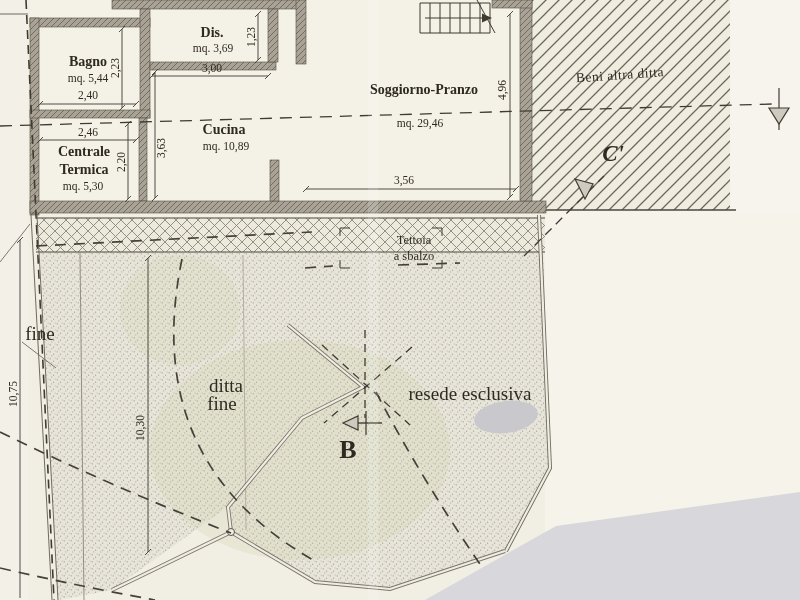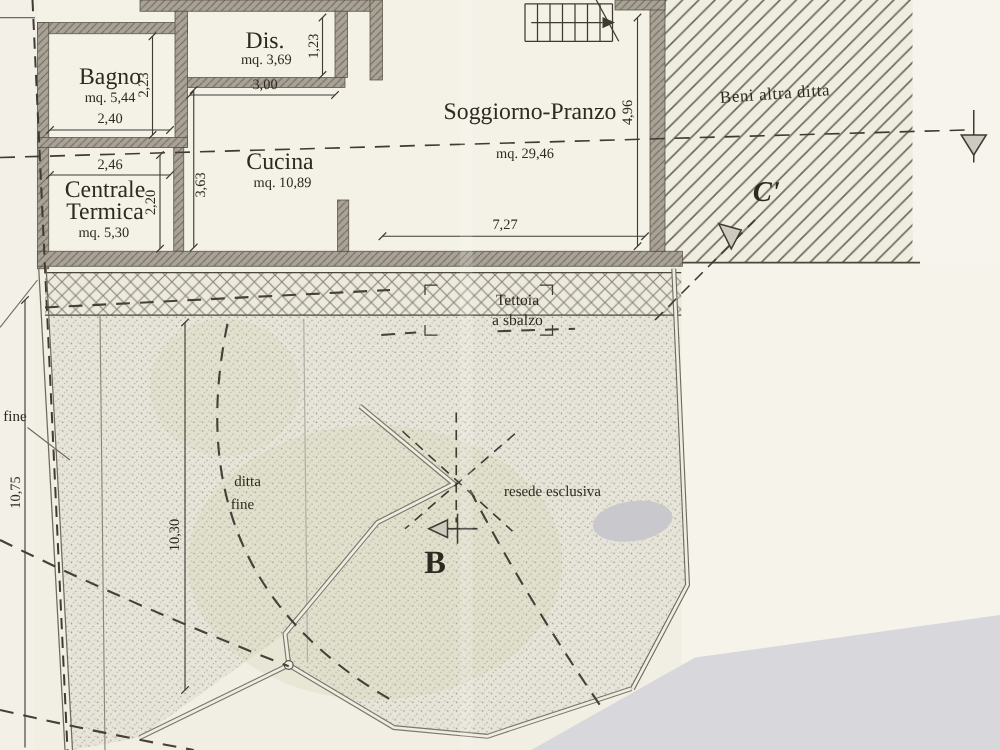--- a/index.html
+++ b/index.html
@@ -3,22 +3,22 @@
 <meta charset="utf-8">
 <style>
   html,body{margin:0;padding:0;background:#ffffff;}
   #stage{position:relative;width:800px;height:600px;background:#f1eee3;overflow:hidden;
          font-family:"Liberation Serif", serif;}
   .lbl{position:absolute;transform:translate(-50%,-50%);color:#2e2a22;white-space:nowrap;
        font-family:"Liberation Serif", serif;line-height:1;}
   .rot{transform:translate(-50%,-50%) rotate(-90deg);}
   .s11{font-size:11.5px;}
   .s12{font-size:12.5px;margin-left:24px;}
-  .s13{font-size:19px;font-weight:400;}
-  .s13n{font-size:12px;}
+  .s13{font-size:14px;font-weight:700;}
+  .s13n{font-size:19px;margin-left:28px;}
   .big{font-size:26px;font-weight:600;}
   .cprime{font-size:23px;font-style:italic;font-weight:600;}
   .beni{font-size:13.5px;transform:translate(-50%,-50%) rotate(-4deg);letter-spacing:.5px;}
   .wm{font-family:"DejaVu Sans", sans-serif;font-weight:700;font-size:41px;
       color:rgba(100,100,100,.45);letter-spacing:1px;}
   svg{position:absolute;left:0;top:0;}
 </style>
 </head>
 <body>
 
@@ -197,19 +197,19 @@
 <div class="lbl cprime" style="left:613px;top:153px;">C'</div>
 <div class="lbl big" style="left:348px;top:450px;">B</div>
 
 <div class="lbl s11" style="left:88px;top:96px;">2,40</div>
 <div class="lbl s11 rot" style="left:116px;top:68px;">2,23</div>
 <div class="lbl s11" style="left:212px;top:69px;">3,00</div>
 <div class="lbl s11 rot" style="left:252px;top:37px;">1,23</div>
 <div class="lbl s11" style="left:88px;top:133px;">2,46</div>
 <div class="lbl s11 rot" style="left:122px;top:162px;">2,20</div>
 <div class="lbl s11 rot" style="left:162px;top:148px;">3,63</div>
-<div class="lbl s11" style="left:404px;top:181px;">7,27</div>
+<div class="lbl s11" style="left:404px;top:181px;">3,56</div>
 <div class="lbl s11 rot" style="left:503px;top:90px;">4,96</div>
 <div class="lbl s11 rot" style="left:14px;top:394px;">10,75</div>
 <div class="lbl s11 rot" style="left:141px;top:428px;">10,30</div>
 
 
 </div>
 
 </body></html>

